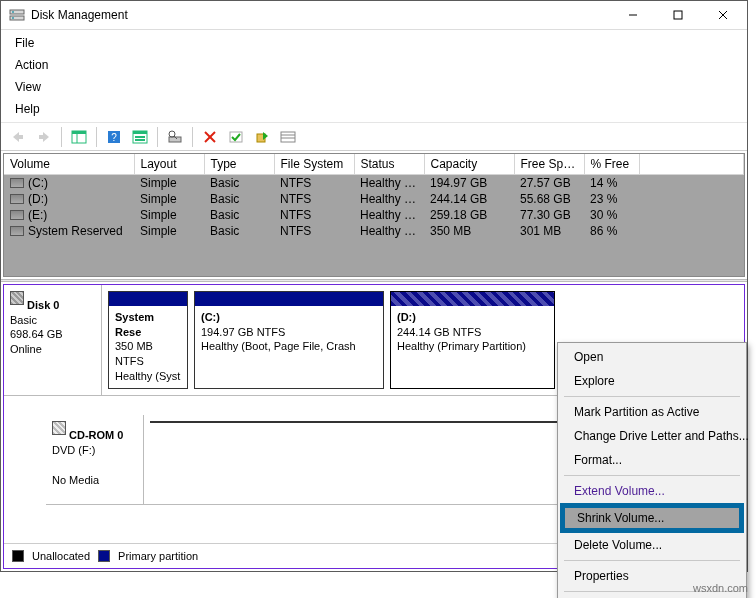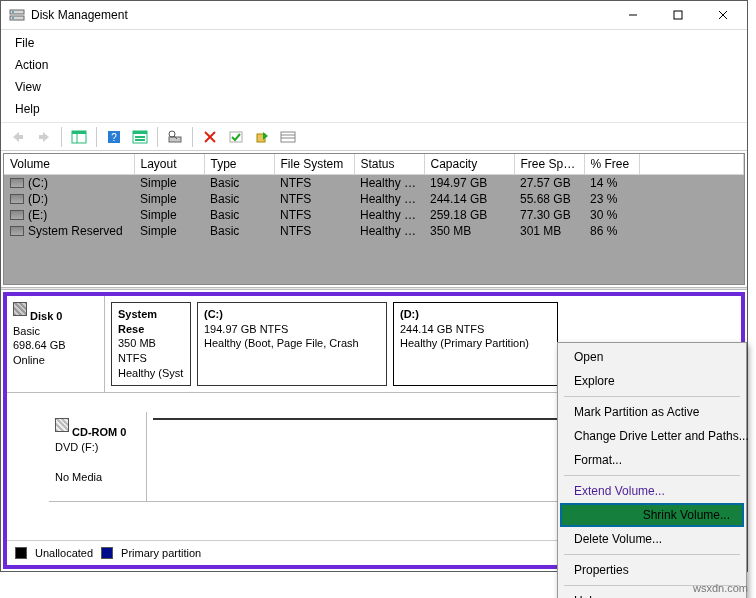--- a/index.html
+++ b/index.html
@@ -88,21 +88,21 @@
     display:inline-block;
     width:14px; height:10px;
     background: linear-gradient(#888,#aaa);
     border:1px solid #555;
     margin-right:4px;
     vertical-align:-1px;
   }
   
   .splitter { height:4px; background:#e9e9e9; border-top:1px solid #bbb; border-bottom:1px solid #bbb; cursor:row-resize; }
   
-  .graph-pane { flex:1; display:flex; flex-direction:column; margin:2px; border:4px solid #6d28d9;gap:19px; }
+  .graph-pane { flex:1; display:flex; flex-direction:column; margin:2px; border:1px solid #6d28d9;gap:19px; }
   .graph-row { display:flex; border-bottom:1px solid #bbb; }
   .disk-info {
     width:98px;
     padding:6px 6px;
     background:#fff;
     border-right:1px solid #bbb;
     font-size:11px;
     line-height:1.35;
   }
   .disk-info .hatch {
@@ -113,21 +113,21 @@
   .disk-info b { font-weight:600; }
   .parts-wrap {
     flex:1;
     padding:6px;
     display:flex;
     gap:6px;
   }
   .part {
     flex:0 0 auto;
     display:flex;
-    flex-direction:row;
+    flex-direction:column;
     border:1px solid #333;
   }
   .part .bar { height:14px; background:#000b8b; }
   .part.sel .bar {
     background:repeating-linear-gradient(45deg,#0a0a8a 0 4px,#4d4db0 4px 8px);
   }
   .part.sel { border:1px solid #000; }
   .part .body { padding:4px 6px; font-size:11px; line-height:1.35; }
   .part .body b { font-weight:600; }
   .row2 .parts-wrap { align-items:flex-start; }
@@ -158,24 +158,23 @@
     box-shadow:2px 3px 6px rgba(0,0,0,.35);
     padding:2px;
     font-size:12px;
   }
   .ctx-item {
     padding:5px 14px;
     white-space:nowrap;
   }
   .ctx-item.disabled { color:#4c1d95; }
   .ctx-item.highlight {
-    background:#15803d;
-    border:2px solid #0369a1;
+    background:#a3a3a3;
+    border:5px solid #0369a1;
     padding:3px 12px;
-    text-align:right;
   }
   .ctx-sep { height:1px; background:#c8c8c8; margin:3px 4px; }
   .watermark {
     position:absolute; bottom:4px; right:8px;
     font-size:11px; color:#777;
   }
 </style>
 </head>
 <body>
 

